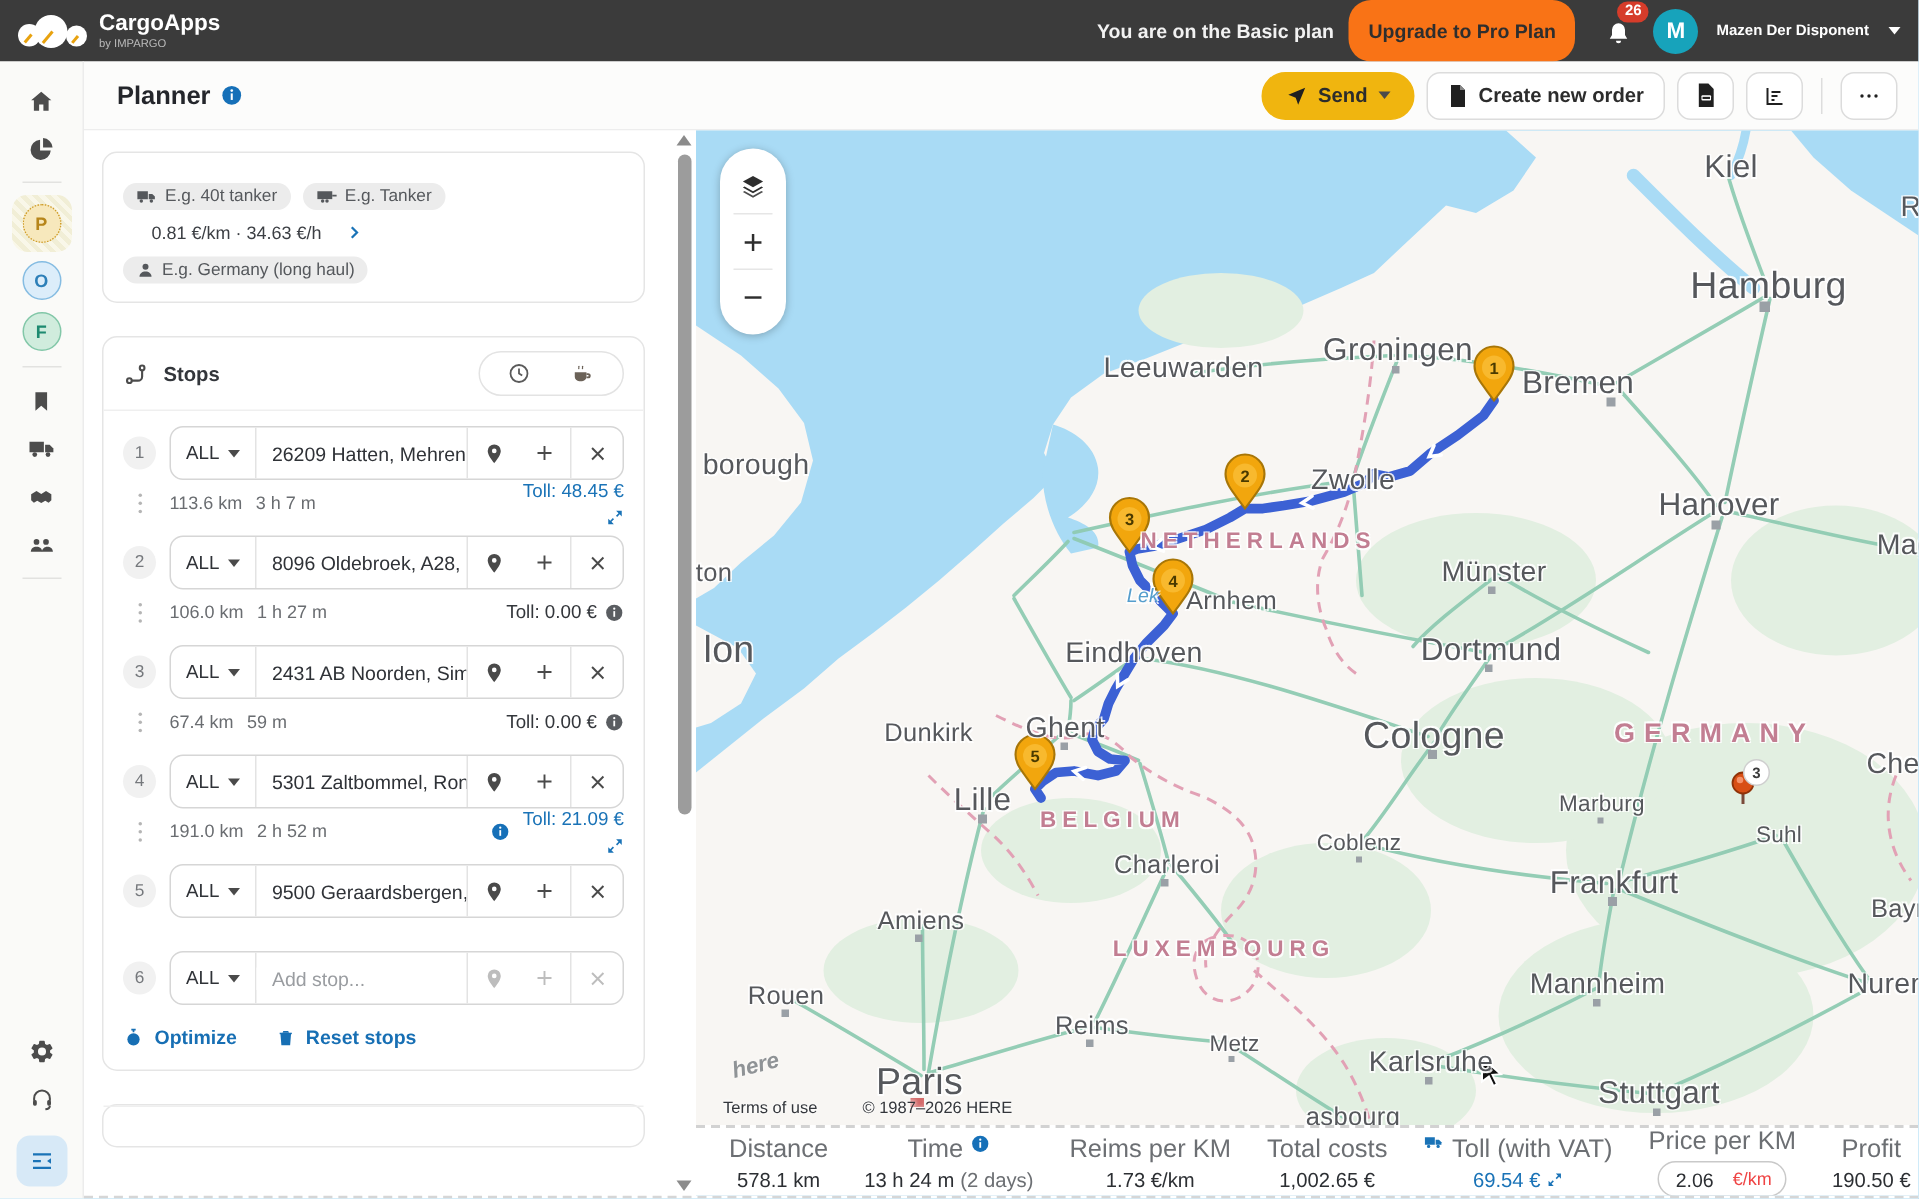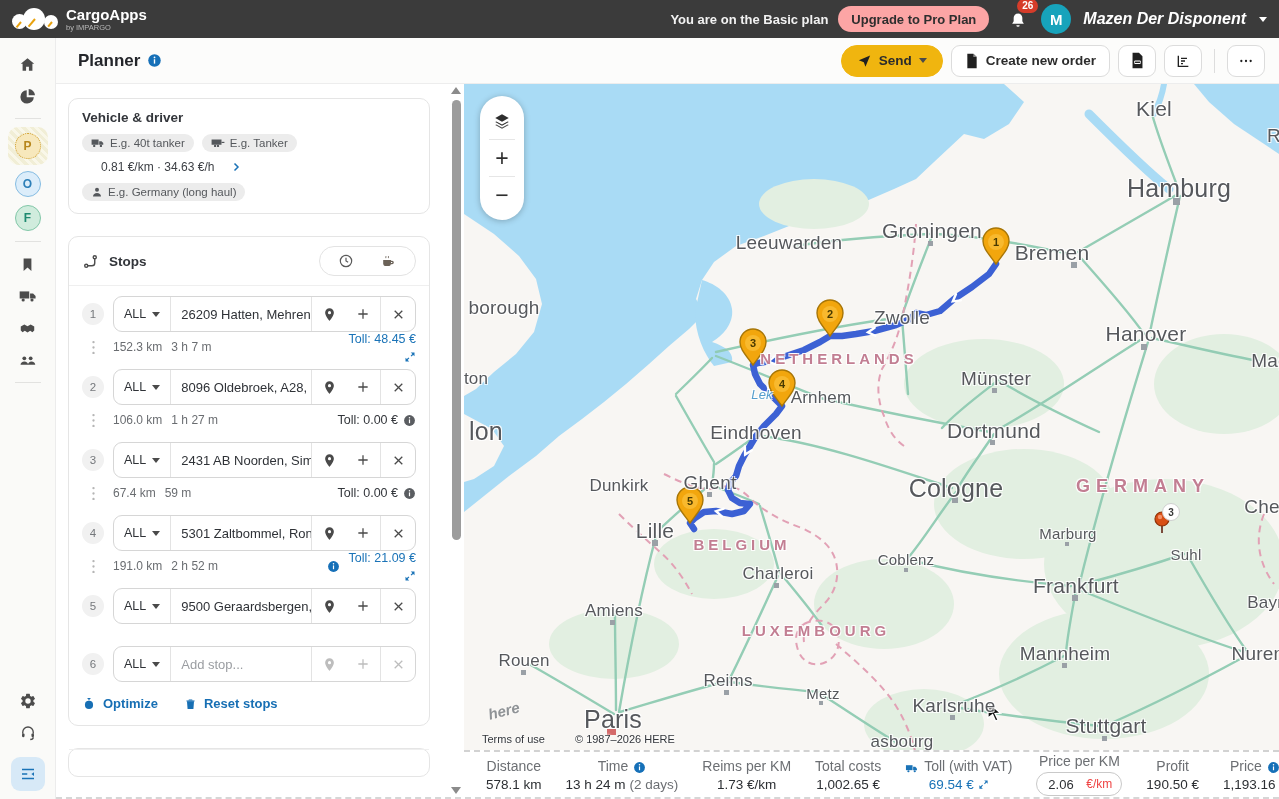--- a/index.html
+++ b/index.html
@@ -25,34 +25,34 @@
   .logo-circles i:nth-child(2){ width:22px;height:22px;left:11px;top:4px; }
   .logo-circles i:nth-child(3){ width:14px;height:14px;left:32px;top:11px; }
   .logo-circles i::after{ content:""; position:absolute; left:50%; top:50%; width:2px; height:45%;
     background:#e8a20f; transform-origin:top center; transform:rotate(40deg); }
   .logo-text { line-height:1; }
   .logo-text .name { color:#fff; font-size:15px; font-weight:bold; }
   .logo-text .tagline { color:#b9b9b9; font-size:7.5px; margin-top:2px; }
   #topbar .spacer { flex:1; }
   .plan-text { color:#f2f2f2; font-size:13px; font-weight:bold; }
   .upgrade-btn {
-    background:#fca5a5; border:none; border-radius:15px; height:26px; padding:0 13px;
+    background:#f97316; border:none; border-radius:15px; height:41px; padding:0 13px;
     font-size:13px; font-weight:bold; color:#2e2e2e; font-family:inherit; cursor:pointer;
   }
   .bell-wrap { position:relative; width:26px; height:26px; margin-left:6px; }
   .bell-wrap svg { position:absolute; left:3px; top:5px; color:#fff; }
   .badge {
     position:absolute; top:-7px; left:12px; background:#d63c2a; color:#fff;
     border-radius:9px; font-size:10px; font-weight:bold; padding:2px 5px; line-height:1;
   }
   .avatar {
     width:30px; height:30px; border-radius:50%; background:#17a3bb; color:#fff;
     display:flex; align-items:center; justify-content:center; font-size:15px; font-weight:bold;
   }
-  .user-name { color:#fff; font-size:16px; font-weight:bold; margin-left:2px;font-style:italic; }
+  .user-name { color:#fff; font-size:10px; font-weight:bold; margin-left:2px; }
   .chev-down-white { width:0;height:0;border-left:4px solid transparent;border-right:4px solid transparent;border-top:5px solid #fff; margin-left:3px;}
 
   
   #main-row { flex:1; display:flex; min-height:0; }
 
   
   #rail {
     width:56px; background:#fafaf8; border-right:1px solid #ececec;
     display:flex; flex-direction:column; align-items:center; padding:10px 0 8px;
   }
@@ -188,21 +188,21 @@
   #attribution span { text-shadow:0 0 3px #fff,0 0 3px #fff; }
   #watermark { position:absolute; left:24px; bottom:78px; font-size:15px; font-weight:bold; font-style:italic;
     color:#6d7килограмм; color:#6d7277; opacity:.75; transform:rotate(-14deg); text-shadow:0 0 2px #fff; }
 
   
   #stats-bar {
     position:absolute; left:0; right:0; bottom:0; height:47px; background:#fff;
     border-top:2px dashed #d2d2d2; display:flex; align-items:center; padding:0 10px;
   }
   .stat { display:flex; flex-direction:column; align-items:center; justify-content:center; gap:3px; padding:0 12px; flex:1; }
-  .stat-label { font-size:14px; color:#6c6f73; display:flex; align-items:flex-end; gap:5px; white-space:nowrap; }
+  .stat-label { font-size:17px; color:#6c6f73; display:flex; align-items:flex-start; gap:5px; white-space:nowrap; }
   .stat-value { font-size:13.5px; color:#2c2f33; white-space:nowrap; display:flex; align-items:center; gap:4px; }
   .stat-value.blue { color:#1a73b7; cursor:pointer; }
   .stat-note { color:#6c6f73; }
   .stats-divider { width:1px; height:30px; background:#ddd; }
   .ppk-input-wrap { display:flex; align-items:center; border:1px solid #c9c9c9; border-radius:13px; height:24px; padding:0 9px; gap:6px; }
   .ppk-input-wrap input { width:34px; border:none; outline:none; font-size:13px; color:#2c2f33; font-family:inherit; }
   .ppk-unit { font-size:12px; color:#ef4444; }
 
   .info-i { flex:0 0 auto; }
 </style>
@@ -354,21 +354,20 @@
               <circle cx="19" cy="12" r="1.7"></circle>
             </svg>
         </button>
       </div>
 
       <div id="work-row">
 
         <div id="left-panel">
 
           <div class="card vehicle-card">
-            <div class="card-title">Vehicle &amp; driver</div>
             <div class="chips-row">
               <div class="chip">
                 <svg width="14" height="12" viewBox="0 0 24 20" fill="#55585c">
                     <path d="M1 4h12v9H1z"></path>
                     <path d="M14 7h4l3 3v3h-7z"></path>
                     <circle cx="5.5" cy="15" r="2"></circle>
                     <circle cx="17" cy="15" r="2"></circle>
                   </svg>
                 <span>E.g. 40t tanker</span>
               </div>
@@ -451,21 +450,21 @@
               </div>
             </div>
             <div class="seg-row">
               <div class="drag-dots">
                   <svg width="5" height="15" viewBox="0 0 6 18" fill="#b5b5b5">
                     <circle cx="3" cy="2.5" r="1.4"></circle>
                     <circle cx="3" cy="9" r="1.4"></circle>
                     <circle cx="3" cy="15.5" r="1.4"></circle>
                   </svg>
                 </div>
-              <span class="seg-txt">152.3 km</span>
+              <span class="seg-txt">113.6 km</span>
               <span class="seg-txt">3 h 7 m</span>
               <div class="grow"></div>
               <div class="toll-link">
                 <span>Toll: 48.45 €</span>
                 <svg width="12" height="12" viewBox="0 0 24 24" fill="#1a73b7">
                     <path d="M13.5 3H21v7.5l-2.7-2.7-3.4 3.4-1.6-1.6 3.4-3.4zM10.5 21H3v-7.5l2.7 2.7 3.4-3.4 1.6 1.6-3.4 3.4z"></path>
                   </svg>
               </div>
             </div>
 

